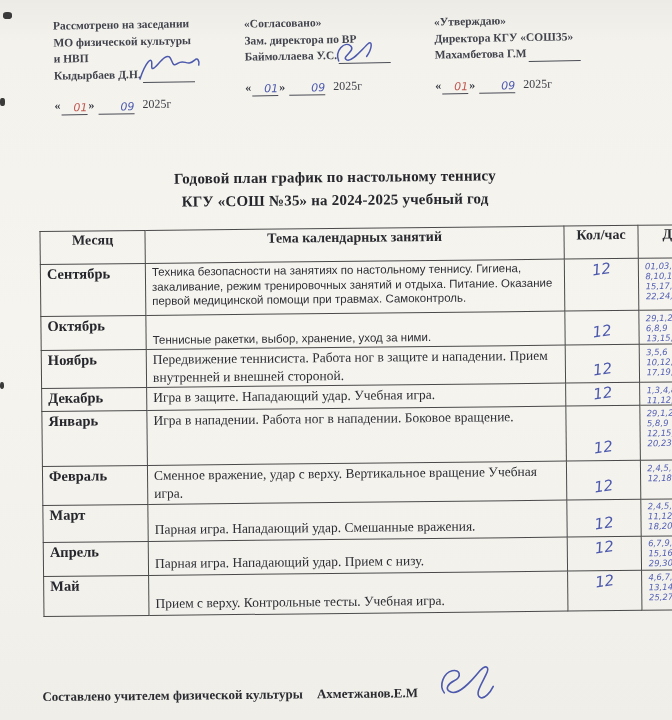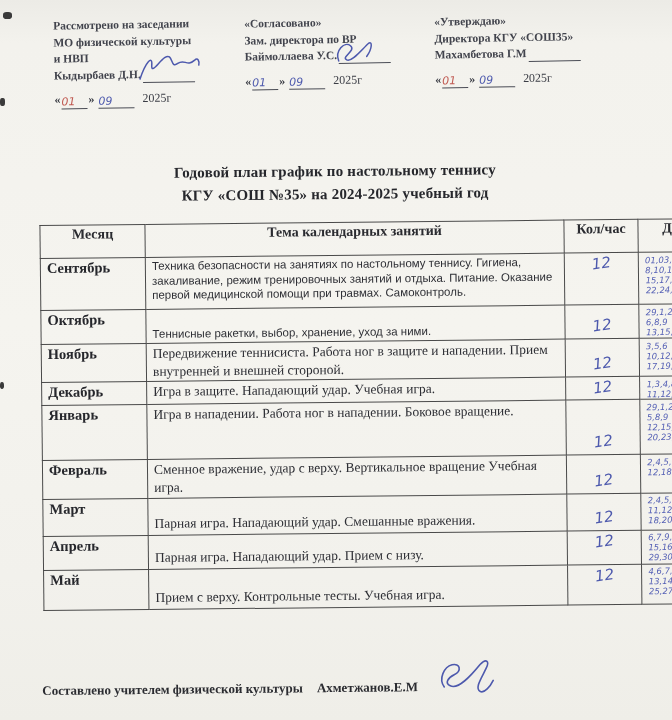--- a/index.html
+++ b/index.html
@@ -21,23 +21,23 @@
     padding:14px 44px 0 56px;
     font-weight:bold;font-size:11.5px;line-height:1.45;color:#42444d;
   }
   .approval{width:200px;transform:rotate(-0.4deg);}
   .approval .line{white-space:nowrap;}
   .name-row{display:flex;align-items:flex-end;position:relative;white-space:nowrap;}
   .sig-line{display:inline-block;width:52px;border-bottom:1.2px solid #4a4c55;height:13px;position:relative;margin-left:2px;}
   .sig-svg{position:absolute;left:-6px;bottom:-4px;}
   .date-row{display:flex;align-items:flex-end;margin-top:2px;font-size:12px;color:#3a3c44;}
   .hw{font-family:"DejaVu Sans", sans-serif;font-style:italic;font-weight:normal;font-size:11px;}
-  .day-slot,.month-slot{display:inline-block;text-align:left;border-bottom:1.2px solid #4a4c55;line-height:1.1;}
+  .day-slot,.month-slot{display:inline-block;text-align:right;border-bottom:1.2px solid #4a4c55;line-height:1.1;}
   .day-slot{width:26px;margin:0 1px;}
-  .month-slot{width:36px;margin:10px 8px 0 4px;}
+  .month-slot{width:36px;margin:16px 8px 0 4px;}
   .ink-red{color:#c05a52;}
   .ink-blue{color:#4d59ad;}
   .year{font-weight:normal;}
 
   
   .title{
     margin:54px 0 0 0;text-align:center;
     font-size:15px;font-weight:bold;color:#26272c;line-height:1.55;
     letter-spacing:.2px;
   }

